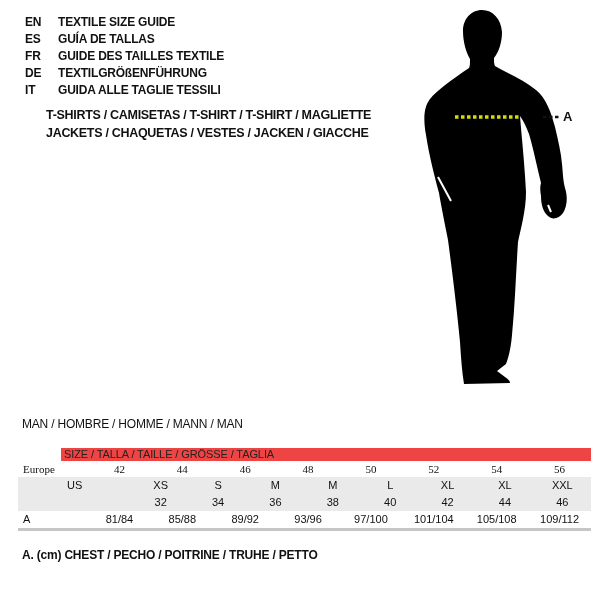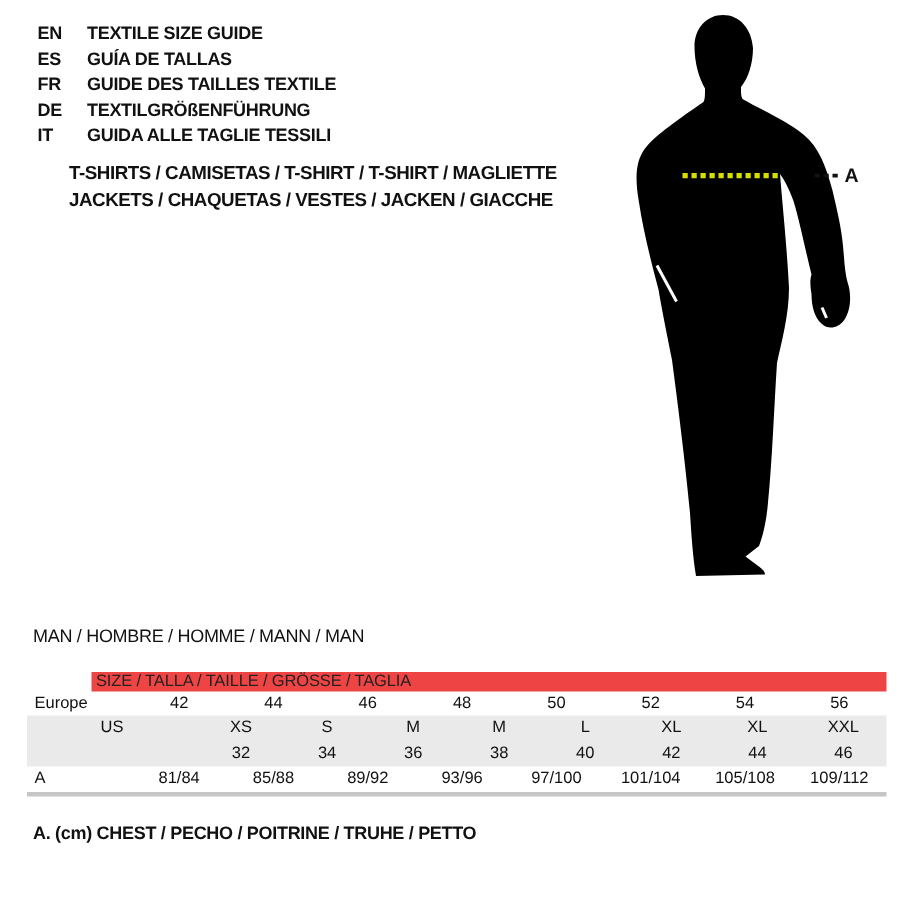--- a/index.html
+++ b/index.html
@@ -29,21 +29,21 @@
 
   
   .section-title { left:22px; top:417px; font-weight:normal; font-size:12px;
                    letter-spacing:-0.2px; }
 
   
   .size-table { left:18px; top:448px; width:573px; font-size:11px; }
   .t-header { height:13px; line-height:13px; background:#ef4444;
               padding-left:3px; color:#222; letter-spacing:-0.1px;margin-left:43px; }
   .t-row { display:flex; }
-  .t-row.r0 { height:16px; line-height:16px; }
+  .t-row.r0 { height:16px; line-height:16px;font-family:Liberation Serif, serif; }
   .t-row.r1, .t-row.r2, .t-row.r3 { height:17px; line-height:17px; }
   .t-row .lbl { width:65px; flex:0 0 65px; padding-left:5px; }
   .t-row .val { flex:1; text-align:center; }
   .shaded { background:#eaeaea;padding-left:44px; }
   .t-bottom { height:3px; background:#c6c6c6; }
 
   
   .footnote { left:22px; top:548px; font-weight:bold; font-size:12px;
               letter-spacing:-0.2px; }
 </style>

